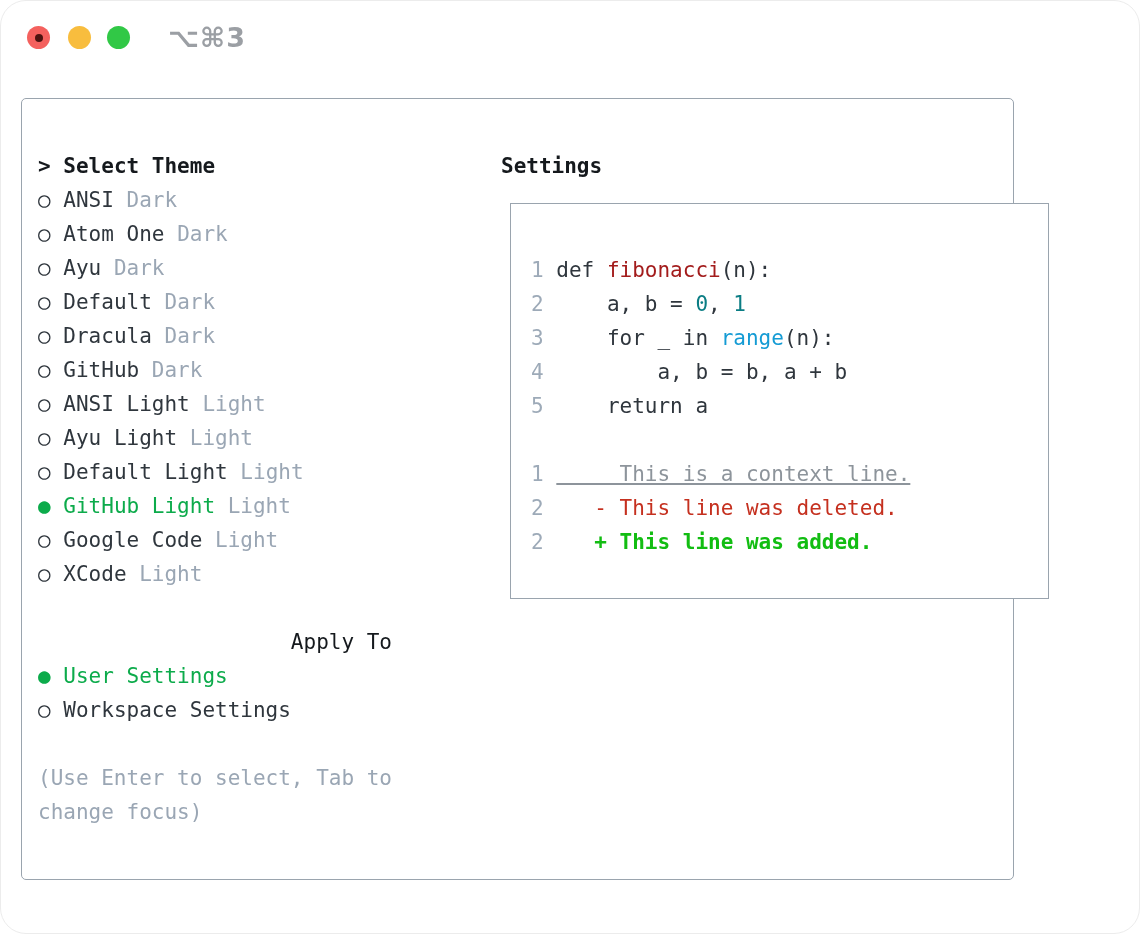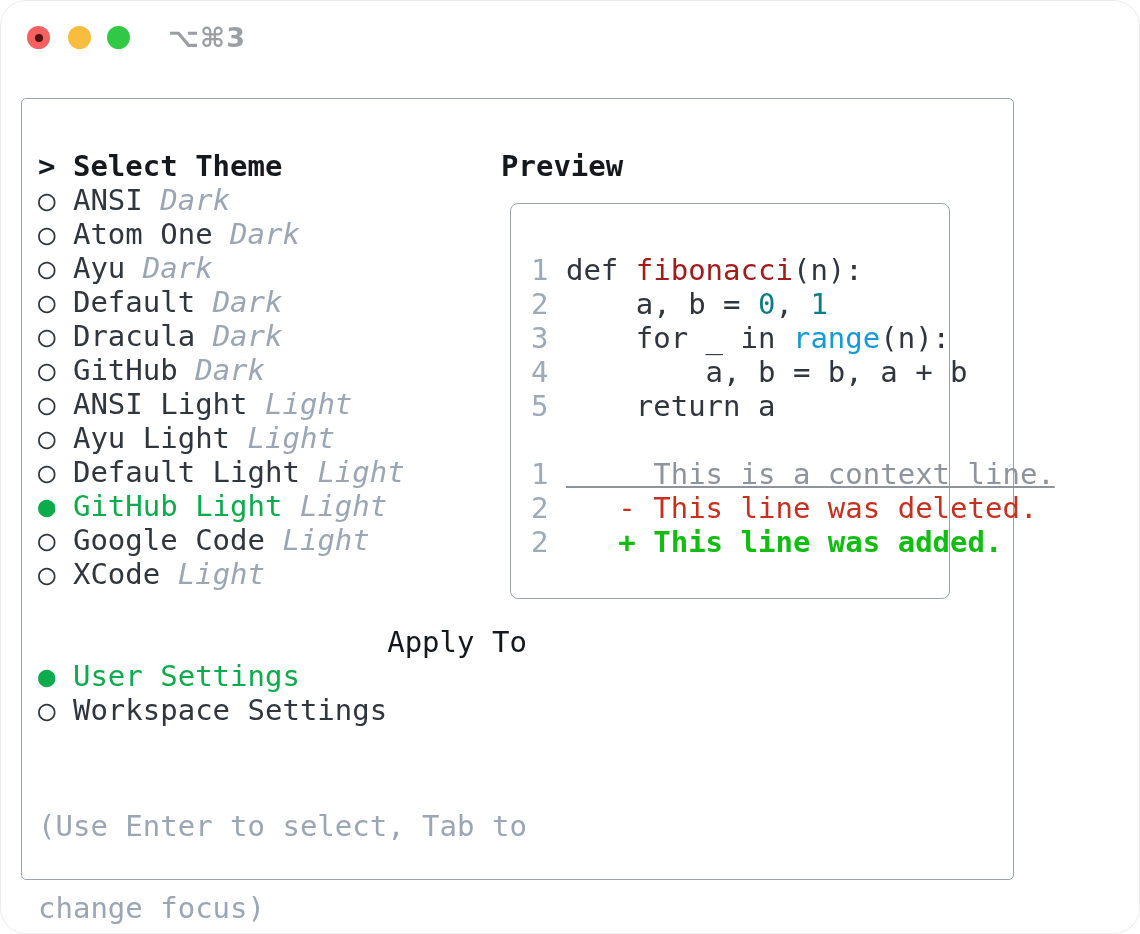--- a/index.html
+++ b/index.html
@@ -18,37 +18,37 @@
   .shortcut{
     position:absolute;left:167px;top:21px;
     font-family:"DejaVu Sans","Liberation Sans",sans-serif;
     font-weight:bold;font-size:27px;letter-spacing:1px;color:var(--shortcut-gray);
   }
   
   .panel{
     position:absolute;left:20px;top:97px;width:993px;height:782px;box-sizing:border-box;
     border:1.5px solid var(--border-gray);border-radius:5px;background:#fff;
   }
-  .mono{font-size:29px;line-height:34px;white-space:pre;}
+  .mono{font-size:21px;line-height:34px;white-space:pre;}
   .left-col{position:absolute;left:16px;top:50px;}
   .row{min-height:34px;}
   .hdr{font-weight:bold;color:var(--header-black);}
   .arrow{font-weight:bold;color:var(--header-black);}
   .name{color:var(--text-dark);}
   .name.selected{color:var(--accent-green);margin-top:34px;}
   .bullet{color:var(--text-dark);}
   .bullet.selected{color:var(--accent-green);}
-  .tag{color:var(--muted-gray);font-style:italic;}
+  .tag{color:var(--muted-gray);}
   .section-title{color:var(--header-black);padding-left:2ch;text-align:right;}
-  .hint{color:var(--muted-gray);margin-top:48px;}
+  .hint{color:var(--muted-gray);}
   
   .preview-title{position:absolute;left:479px;top:50px;font-weight:bold;color:var(--header-black);}
   .preview-box{
-    position:absolute;left:488px;top:104px;width:440px;height:396px;box-sizing:border-box;
-    border:1.5px solid var(--border-gray);border-radius:8px;background:#fff;
+    position:absolute;left:488px;top:104px;width:539px;height:396px;box-sizing:border-box;
+    border:1.5px solid var(--border-gray);border-radius:0;background:#fff;
   }
   .code{position:absolute;left:20px;top:49px;}
   .code-line{min-height:34px;}
   .lnum{color:var(--line-number-gray);}
   .c-code{color:var(--text-dark);}
   .c-function{color:var(--function-red);}
   .c-number{color:var(--number-teal);}
   .c-builtin{color:var(--builtin-blue);text-align:center;}
   .c-context{color:var(--context-gray);text-decoration:underline;}
   .c-deleted{color:var(--deleted-red);}
@@ -64,20 +64,20 @@
       <span class="dot"></span>
     </span>
     <span class="light yellow"></span>
     <span class="light green"></span>
     <span class="shortcut">⌥⌘3</span>
   </div>
 
   <div class="panel">
     <div class="left-col mono" id="left-col"><div class="row "><span class="arrow">&gt;</span> <span class="hdr">Select Theme</span></div><div class="row "><span class="bullet">○</span> <span class="name">ANSI</span> <span class="tag">Dark</span></div><div class="row "><span class="bullet">○</span> <span class="name">Atom One</span> <span class="tag">Dark</span></div><div class="row "><span class="bullet">○</span> <span class="name">Ayu</span> <span class="tag">Dark</span></div><div class="row "><span class="bullet">○</span> <span class="name">Default</span> <span class="tag">Dark</span></div><div class="row "><span class="bullet">○</span> <span class="name">Dracula</span> <span class="tag">Dark</span></div><div class="row "><span class="bullet">○</span> <span class="name">GitHub</span> <span class="tag">Dark</span></div><div class="row "><span class="bullet">○</span> <span class="name">ANSI Light</span> <span class="tag">Light</span></div><div class="row "><span class="bullet">○</span> <span class="name">Ayu Light</span> <span class="tag">Light</span></div><div class="row "><span class="bullet">○</span> <span class="name">Default Light</span> <span class="tag">Light</span></div><div class="row "><span class="bullet selected">●</span> <span class="name selected">GitHub Light</span> <span class="tag">Light</span></div><div class="row "><span class="bullet">○</span> <span class="name">Google Code</span> <span class="tag">Light</span></div><div class="row "><span class="bullet">○</span> <span class="name">XCode</span> <span class="tag">Light</span></div><div class="row "></div><div class="row section-title"><span>Apply To</span></div><div class="row "><span class="bullet selected">●</span> <span class="name selected">User Settings</span></div><div class="row "><span class="bullet">○</span> <span class="name">Workspace Settings</span></div><div class="row "></div><div class="row hint"><span>(Use Enter to select, Tab to</span></div><div class="row hint"><span>change focus)</span></div></div>
 
-    <div class="preview-title mono">Preview</div>
+    <div class="preview-title mono">Settings</div>
 
     <div class="preview-box">
       <div class="code mono" id="code"><div class="code-line"><span class="lnum">1</span> <span class="c-code">def </span><span class="c-function">fibonacci</span><span class="c-code">(n):</span></div><div class="code-line"><span class="lnum">2</span> <span class="c-code">    a, b = </span><span class="c-number">0</span><span class="c-code">, </span><span class="c-number">1</span></div><div class="code-line"><span class="lnum">3</span> <span class="c-code">    for _ in </span><span class="c-builtin">range</span><span class="c-code">(n):</span></div><div class="code-line"><span class="lnum">4</span> <span class="c-code">        a, b = b, a + b</span></div><div class="code-line"><span class="lnum">5</span> <span class="c-code">    return a</span></div><div class="code-line"></div><div class="code-line"><span class="lnum">1</span> <span class="c-context">     This is a context line.</span></div><div class="code-line"><span class="lnum">2</span> <span class="c-deleted">   - This line was deleted.</span></div><div class="code-line"><span class="lnum">2</span> <span class="c-added">   + This line was added.</span></div></div>
     </div>
   </div>
 
 </div>
 
 </body></html>

